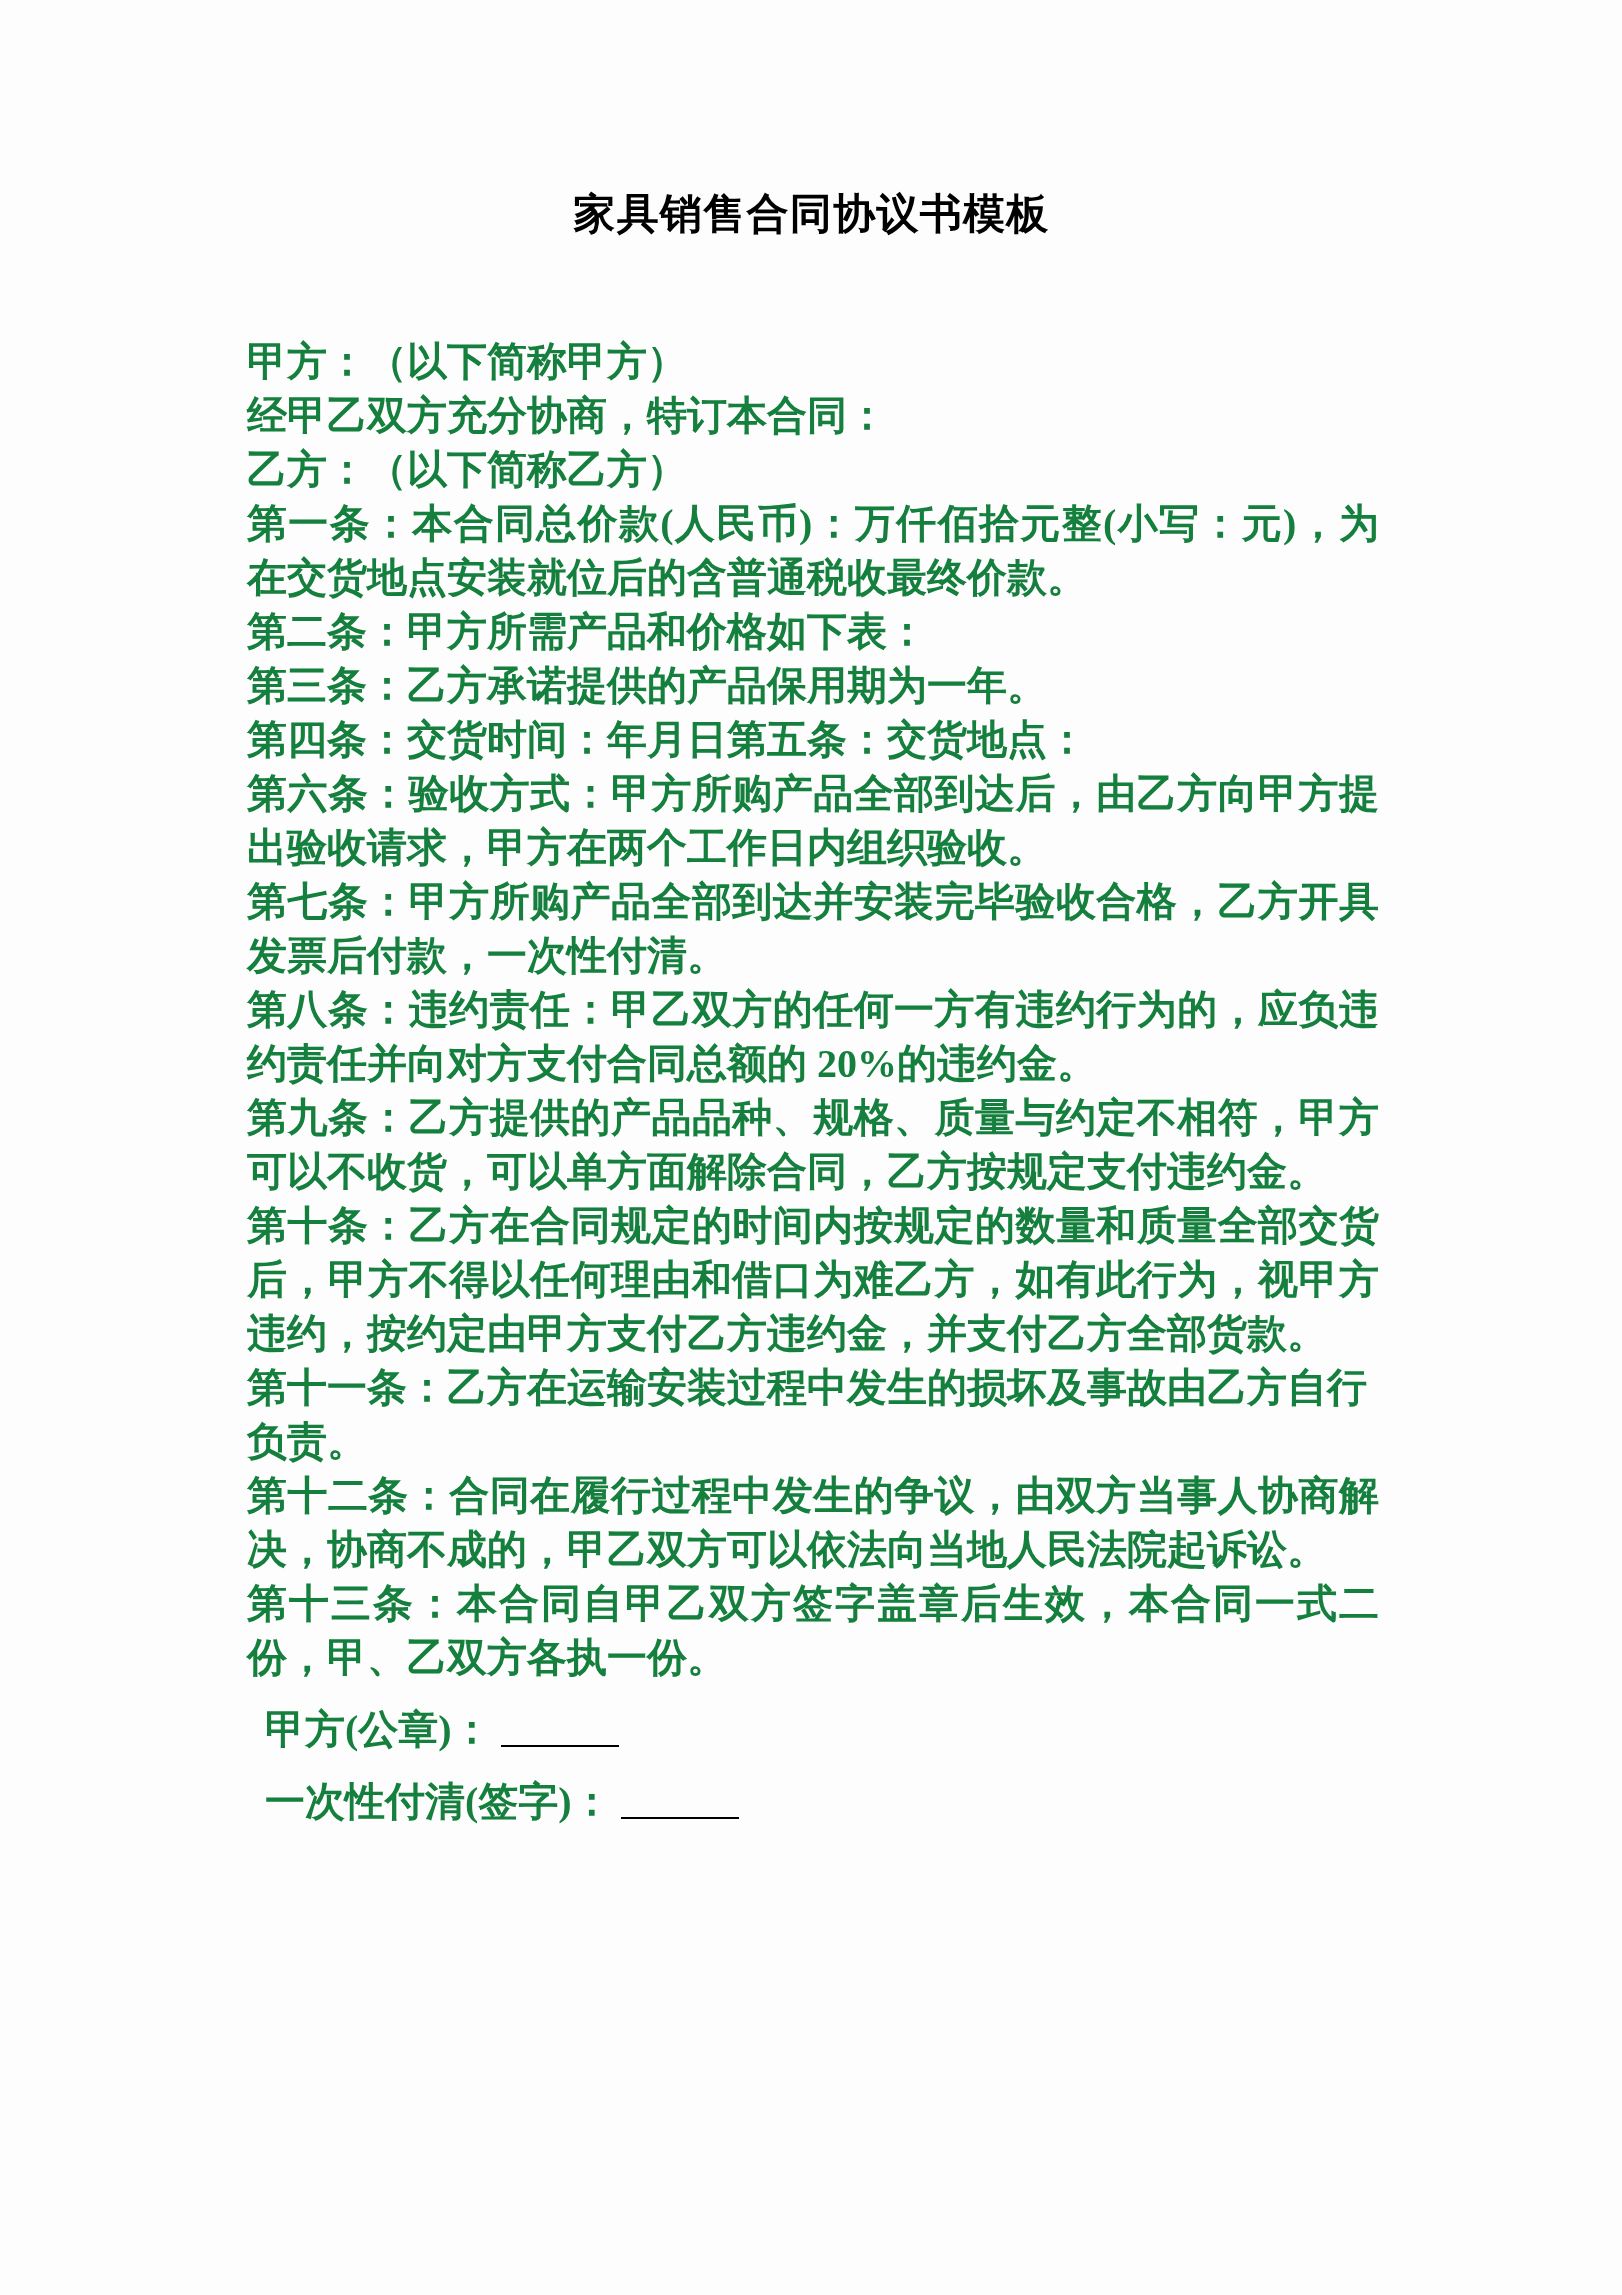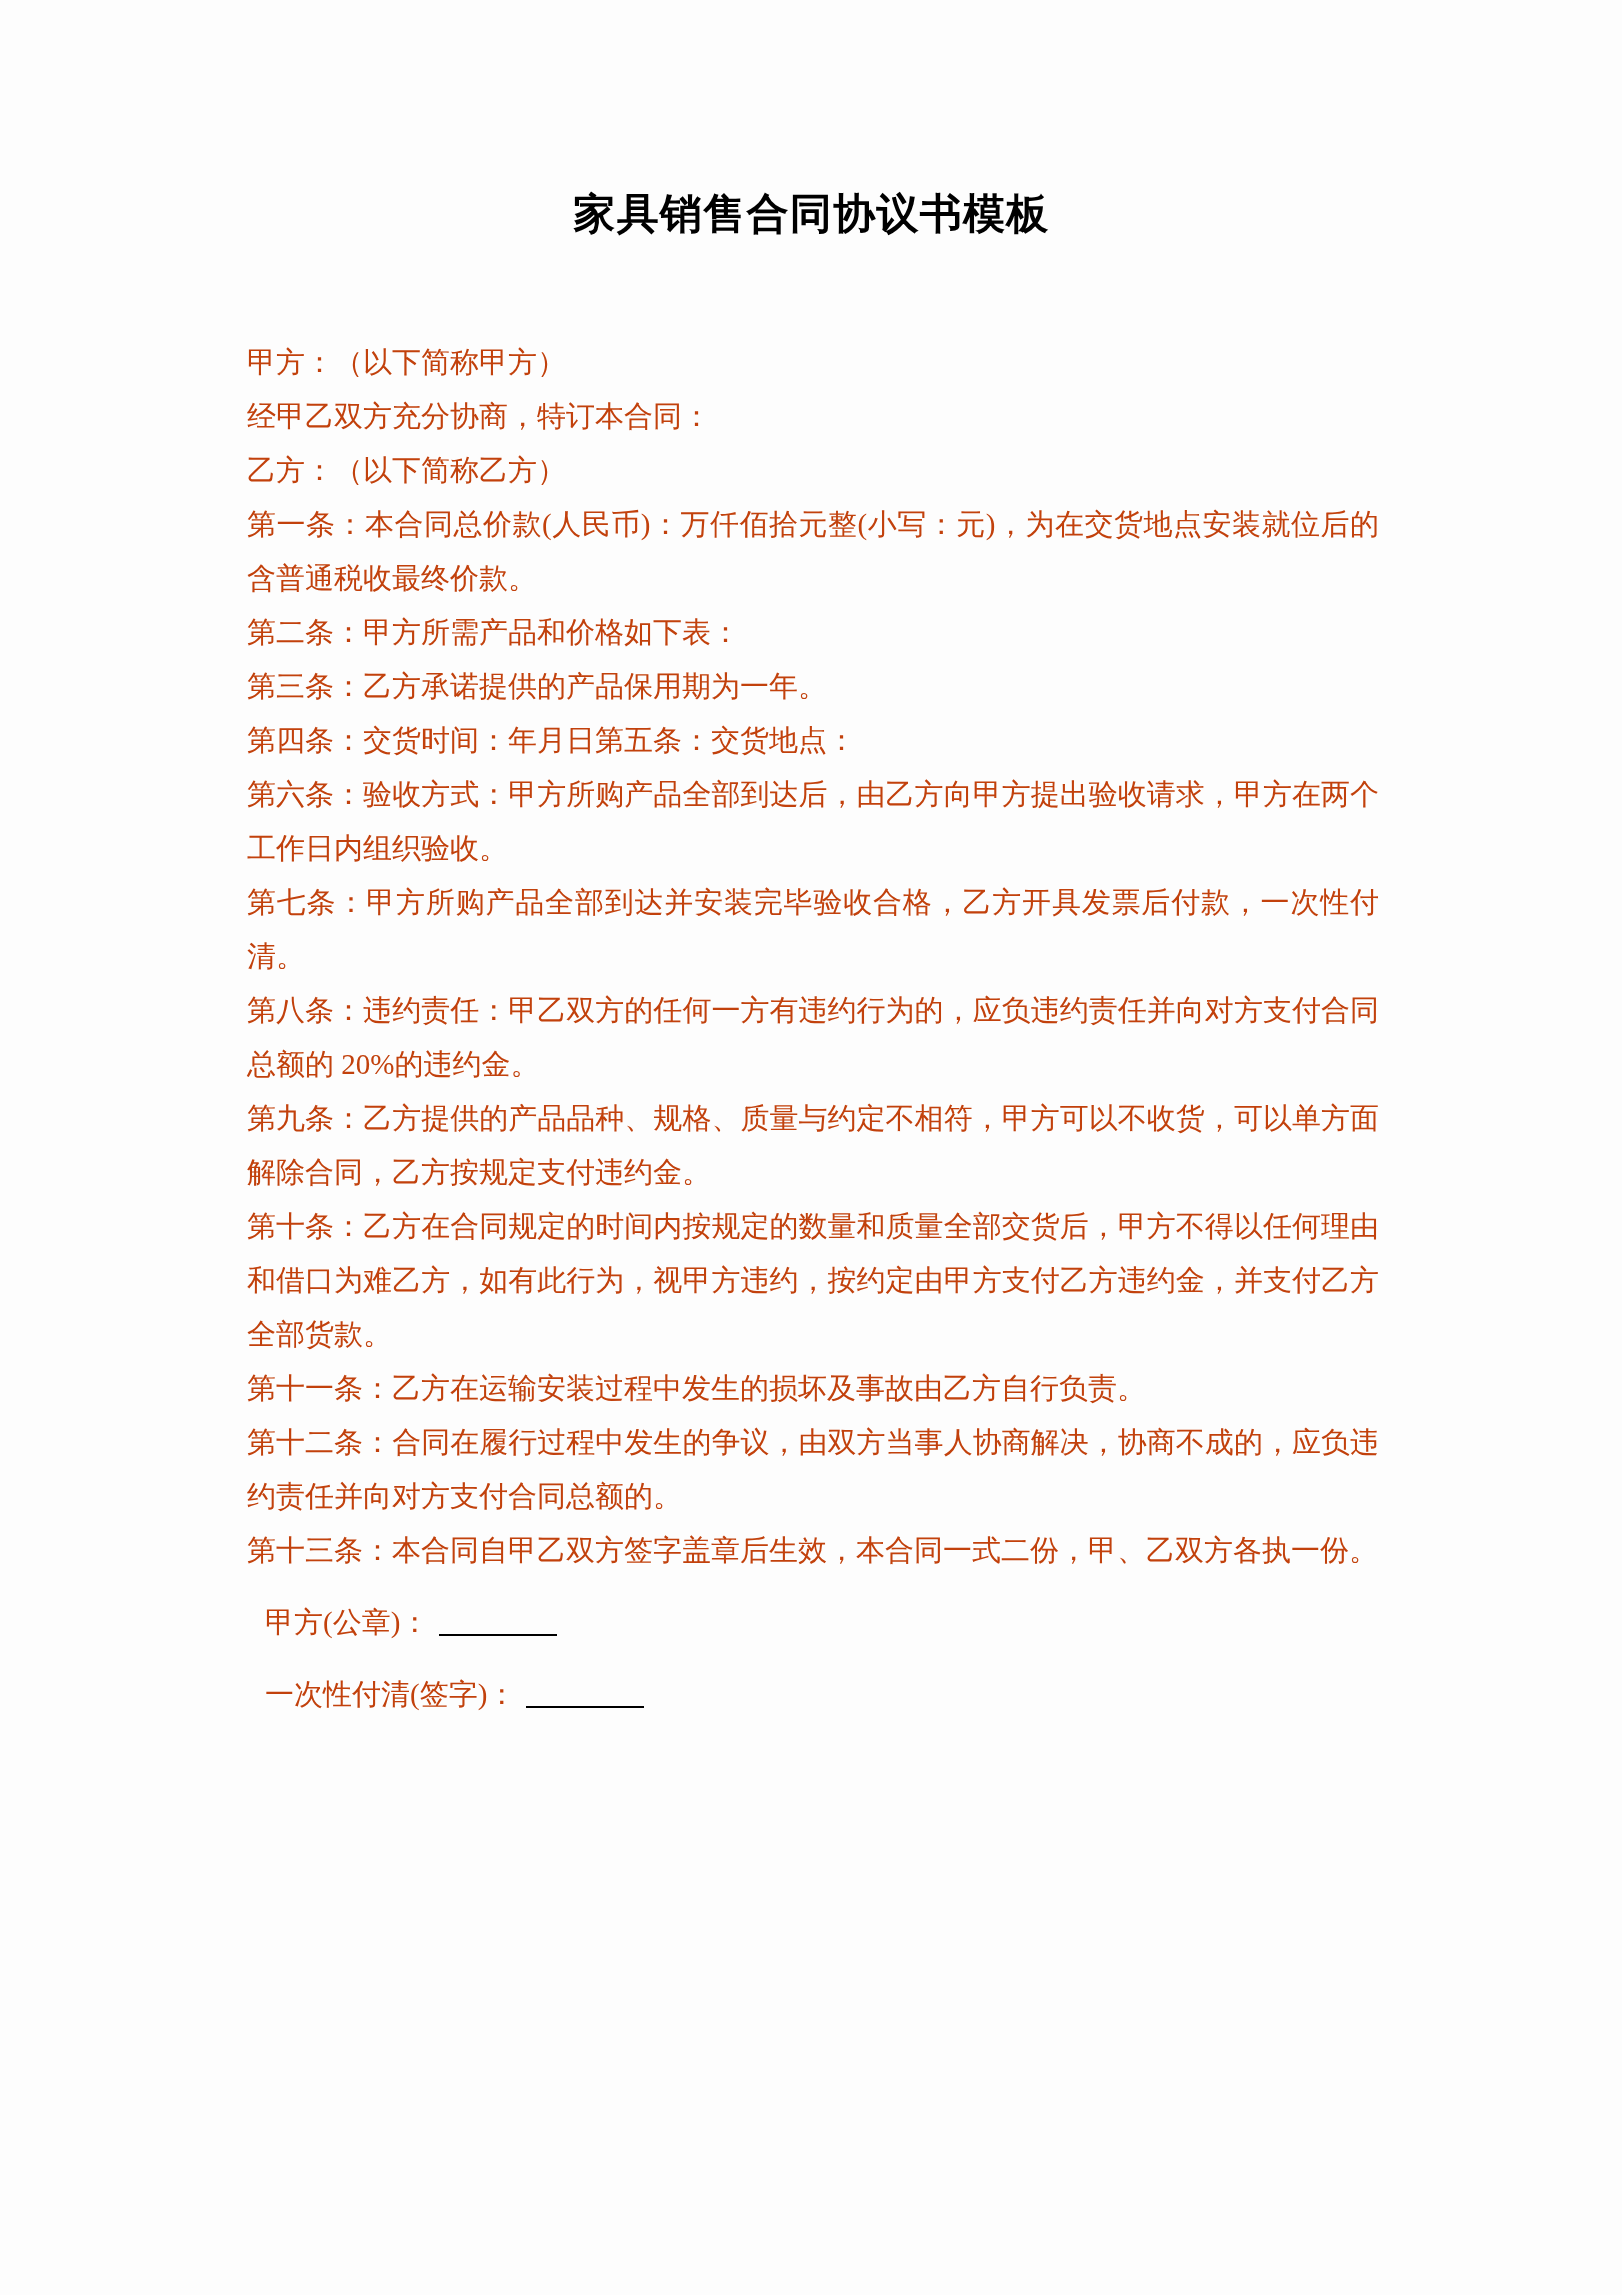--- a/index.html
+++ b/index.html
@@ -29,25 +29,26 @@
     line-height: 1.15;
     color: #000000;
     letter-spacing: 1.3px;
   }
   .body-block {
     position: absolute;
     left: 247px;
     top: 335px;
     width: 1132px;
     font-family: "Liberation Serif", "DejaVu Serif", serif;
-    font-size: 29px;
+    font-size: 40px;
     line-height: 54px;
-    color: #c2410c;
+    color: #15803d;
     text-align: justify;
     text-justify: inter-ideograph;
+    font-weight: bold;
   }
   .para {
     margin: 0;
     padding: 0;
     text-align: justify;
     text-justify: inter-ideograph;
   }
   .para.tight {
     text-align: left;
   }
@@ -80,21 +81,21 @@
     <p class="para">第一条：本合同总价款(人民币)：万仟佰拾元整(小写：元)，为在交货地点安装就位后的含普通税收最终价款。</p>
     <p class="para tight">第二条：甲方所需产品和价格如下表：</p>
     <p class="para tight">第三条：乙方承诺提供的产品保用期为一年。</p>
     <p class="para tight">第四条：交货时间：年月日第五条：交货地点：</p>
     <p class="para">第六条：验收方式：甲方所购产品全部到达后，由乙方向甲方提出验收请求，甲方在两个工作日内组织验收。</p>
     <p class="para">第七条：甲方所购产品全部到达并安装完毕验收合格，乙方开具发票后付款，一次性付清。</p>
     <p class="para">第八条：违约责任：甲乙双方的任何一方有违约行为的，应负违约责任并向对方支付合同总额的 20%的违约金。</p>
     <p class="para">第九条：乙方提供的产品品种、规格、质量与约定不相符，甲方可以不收货，可以单方面解除合同，乙方按规定支付违约金。</p>
     <p class="para">第十条：乙方在合同规定的时间内按规定的数量和质量全部交货后，甲方不得以任何理由和借口为难乙方，如有此行为，视甲方违约，按约定由甲方支付乙方违约金，并支付乙方全部货款。</p>
     <p class="para tight">第十一条：乙方在运输安装过程中发生的损坏及事故由乙方自行负责。</p>
-    <p class="para">第十二条：合同在履行过程中发生的争议，由双方当事人协商解决，协商不成的，应负违约责任并向对方支付合同总额的。</p>
+    <p class="para">第十二条：合同在履行过程中发生的争议，由双方当事人协商解决，协商不成的，甲乙双方可以依法向当地人民法院起诉讼。</p>
     <p class="para">第十三条：本合同自甲乙双方签字盖章后生效，本合同一式二份，甲、乙双方各执一份。</p>
 
     <p class="sig-line"><span>甲方(公章)：</span><span class="blank"></span></p>
 
     <p class="sig-line"><span>一次性付清(签字)：</span><span class="blank"></span></p>
 
   </div>
 </div>
 
 

